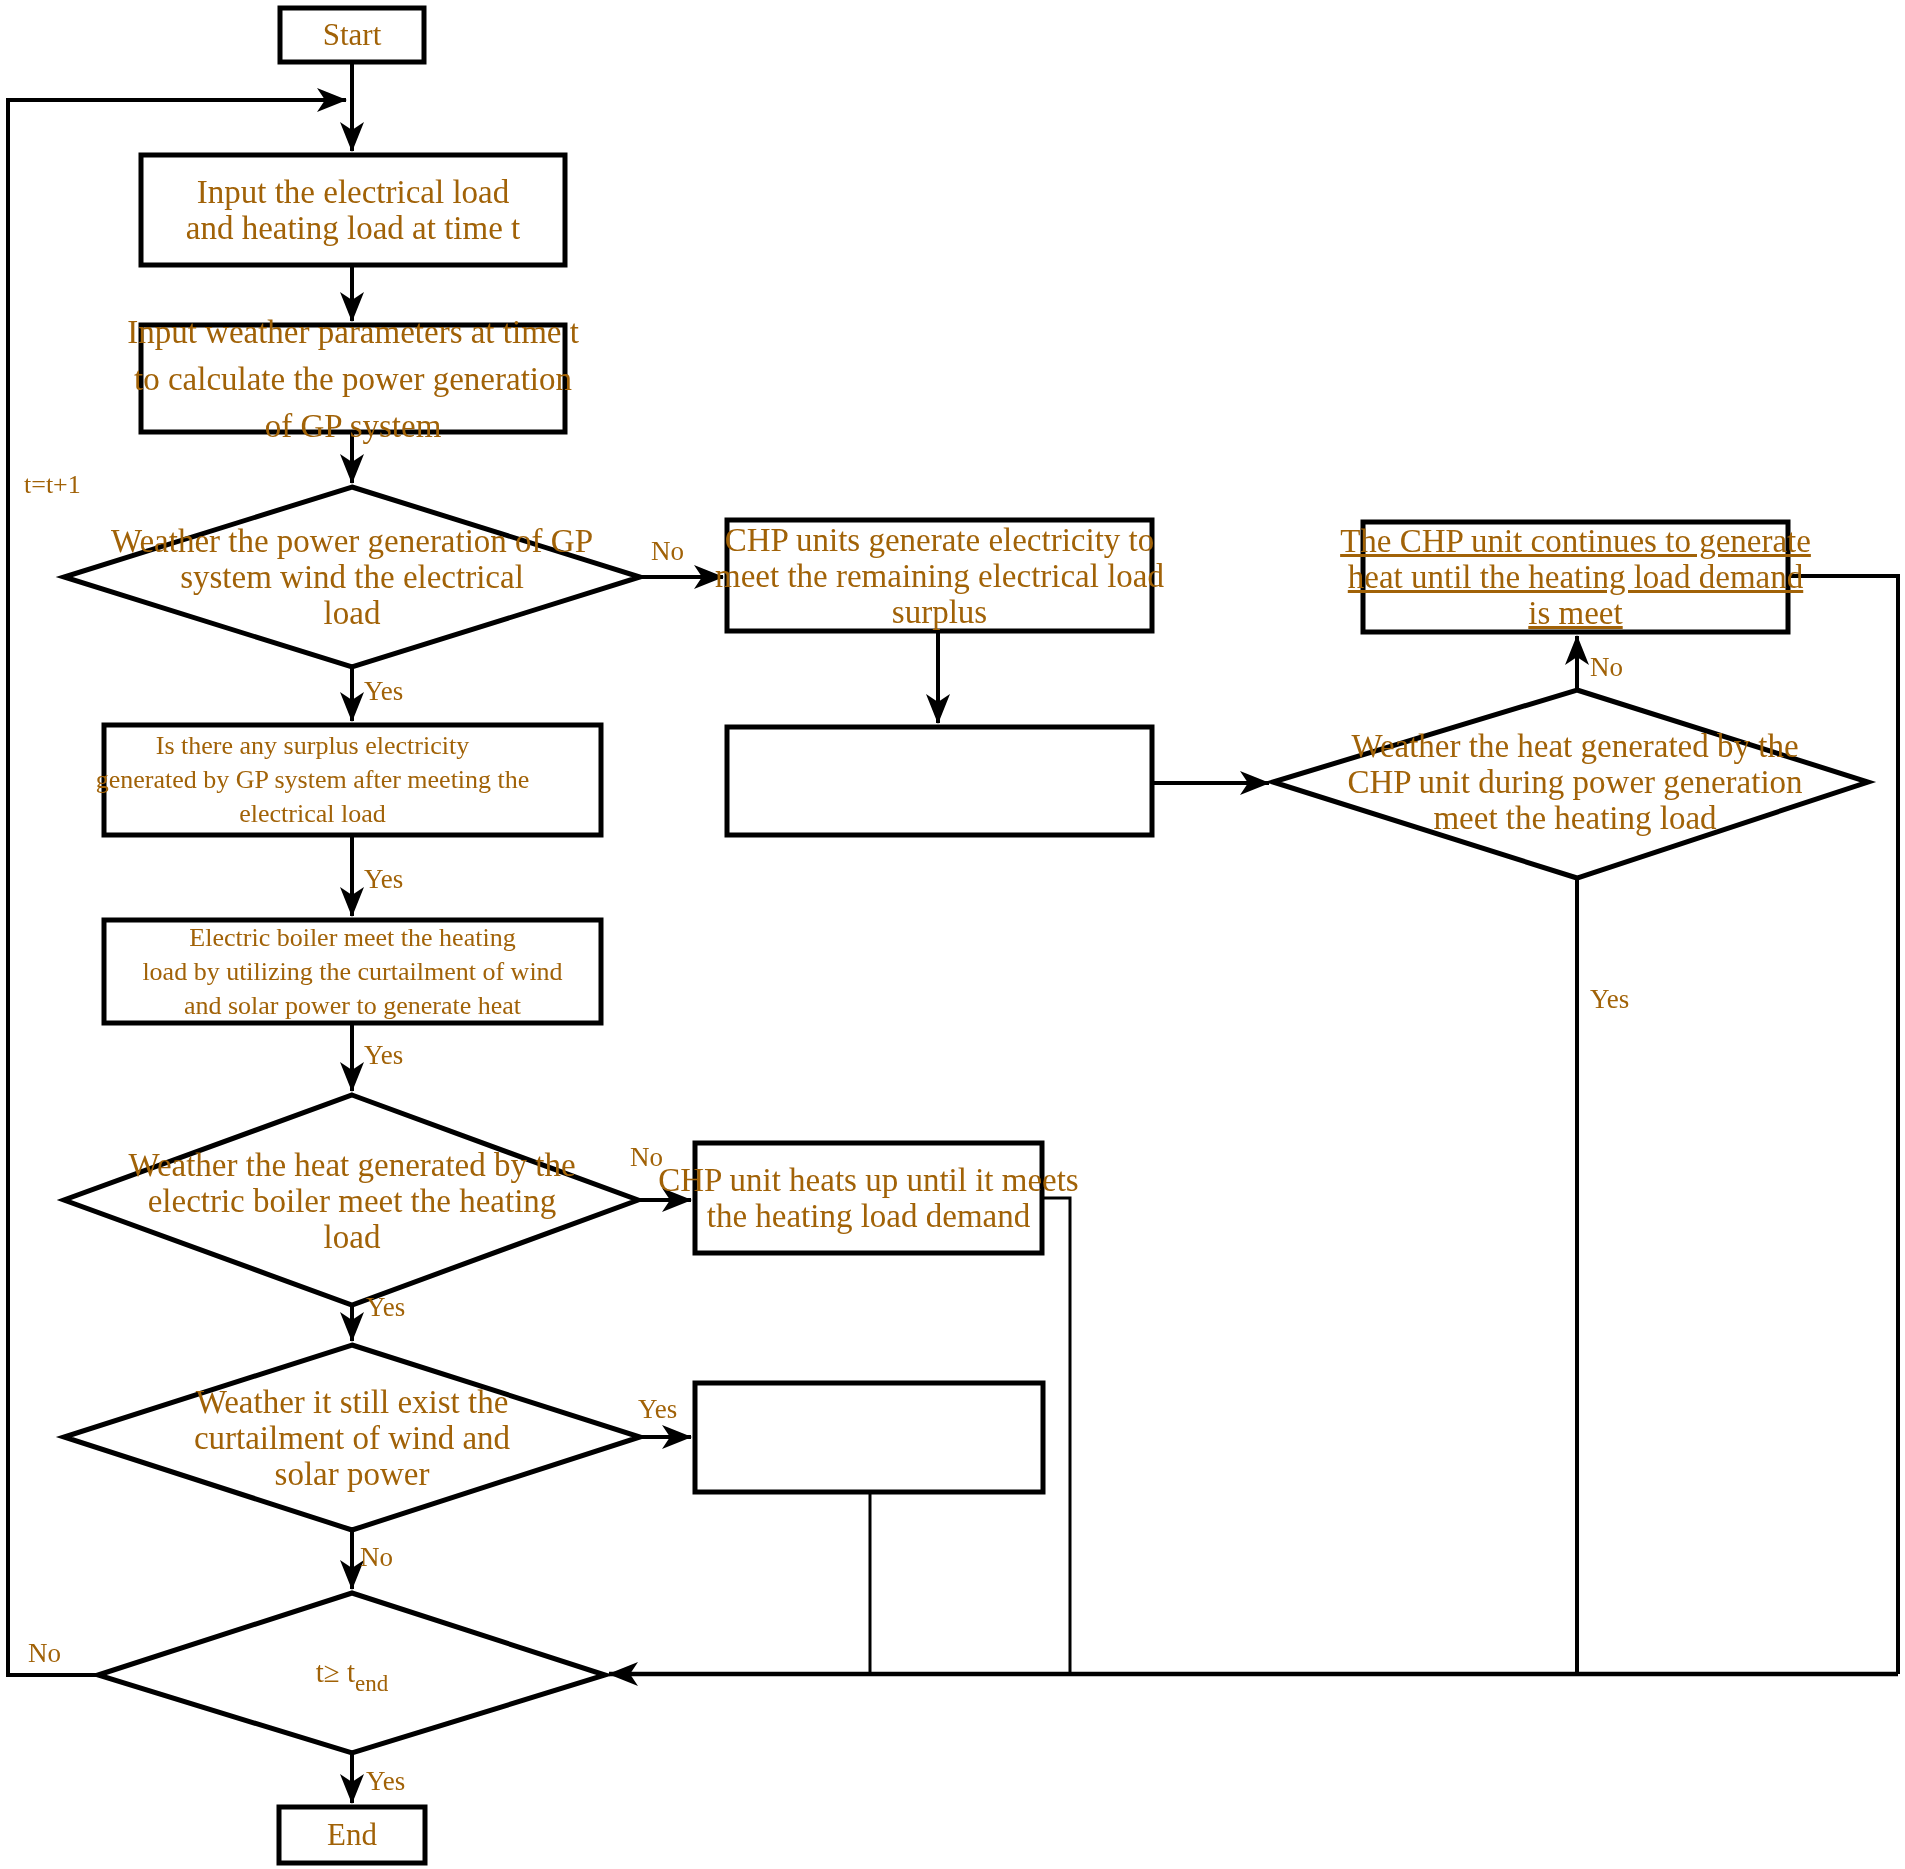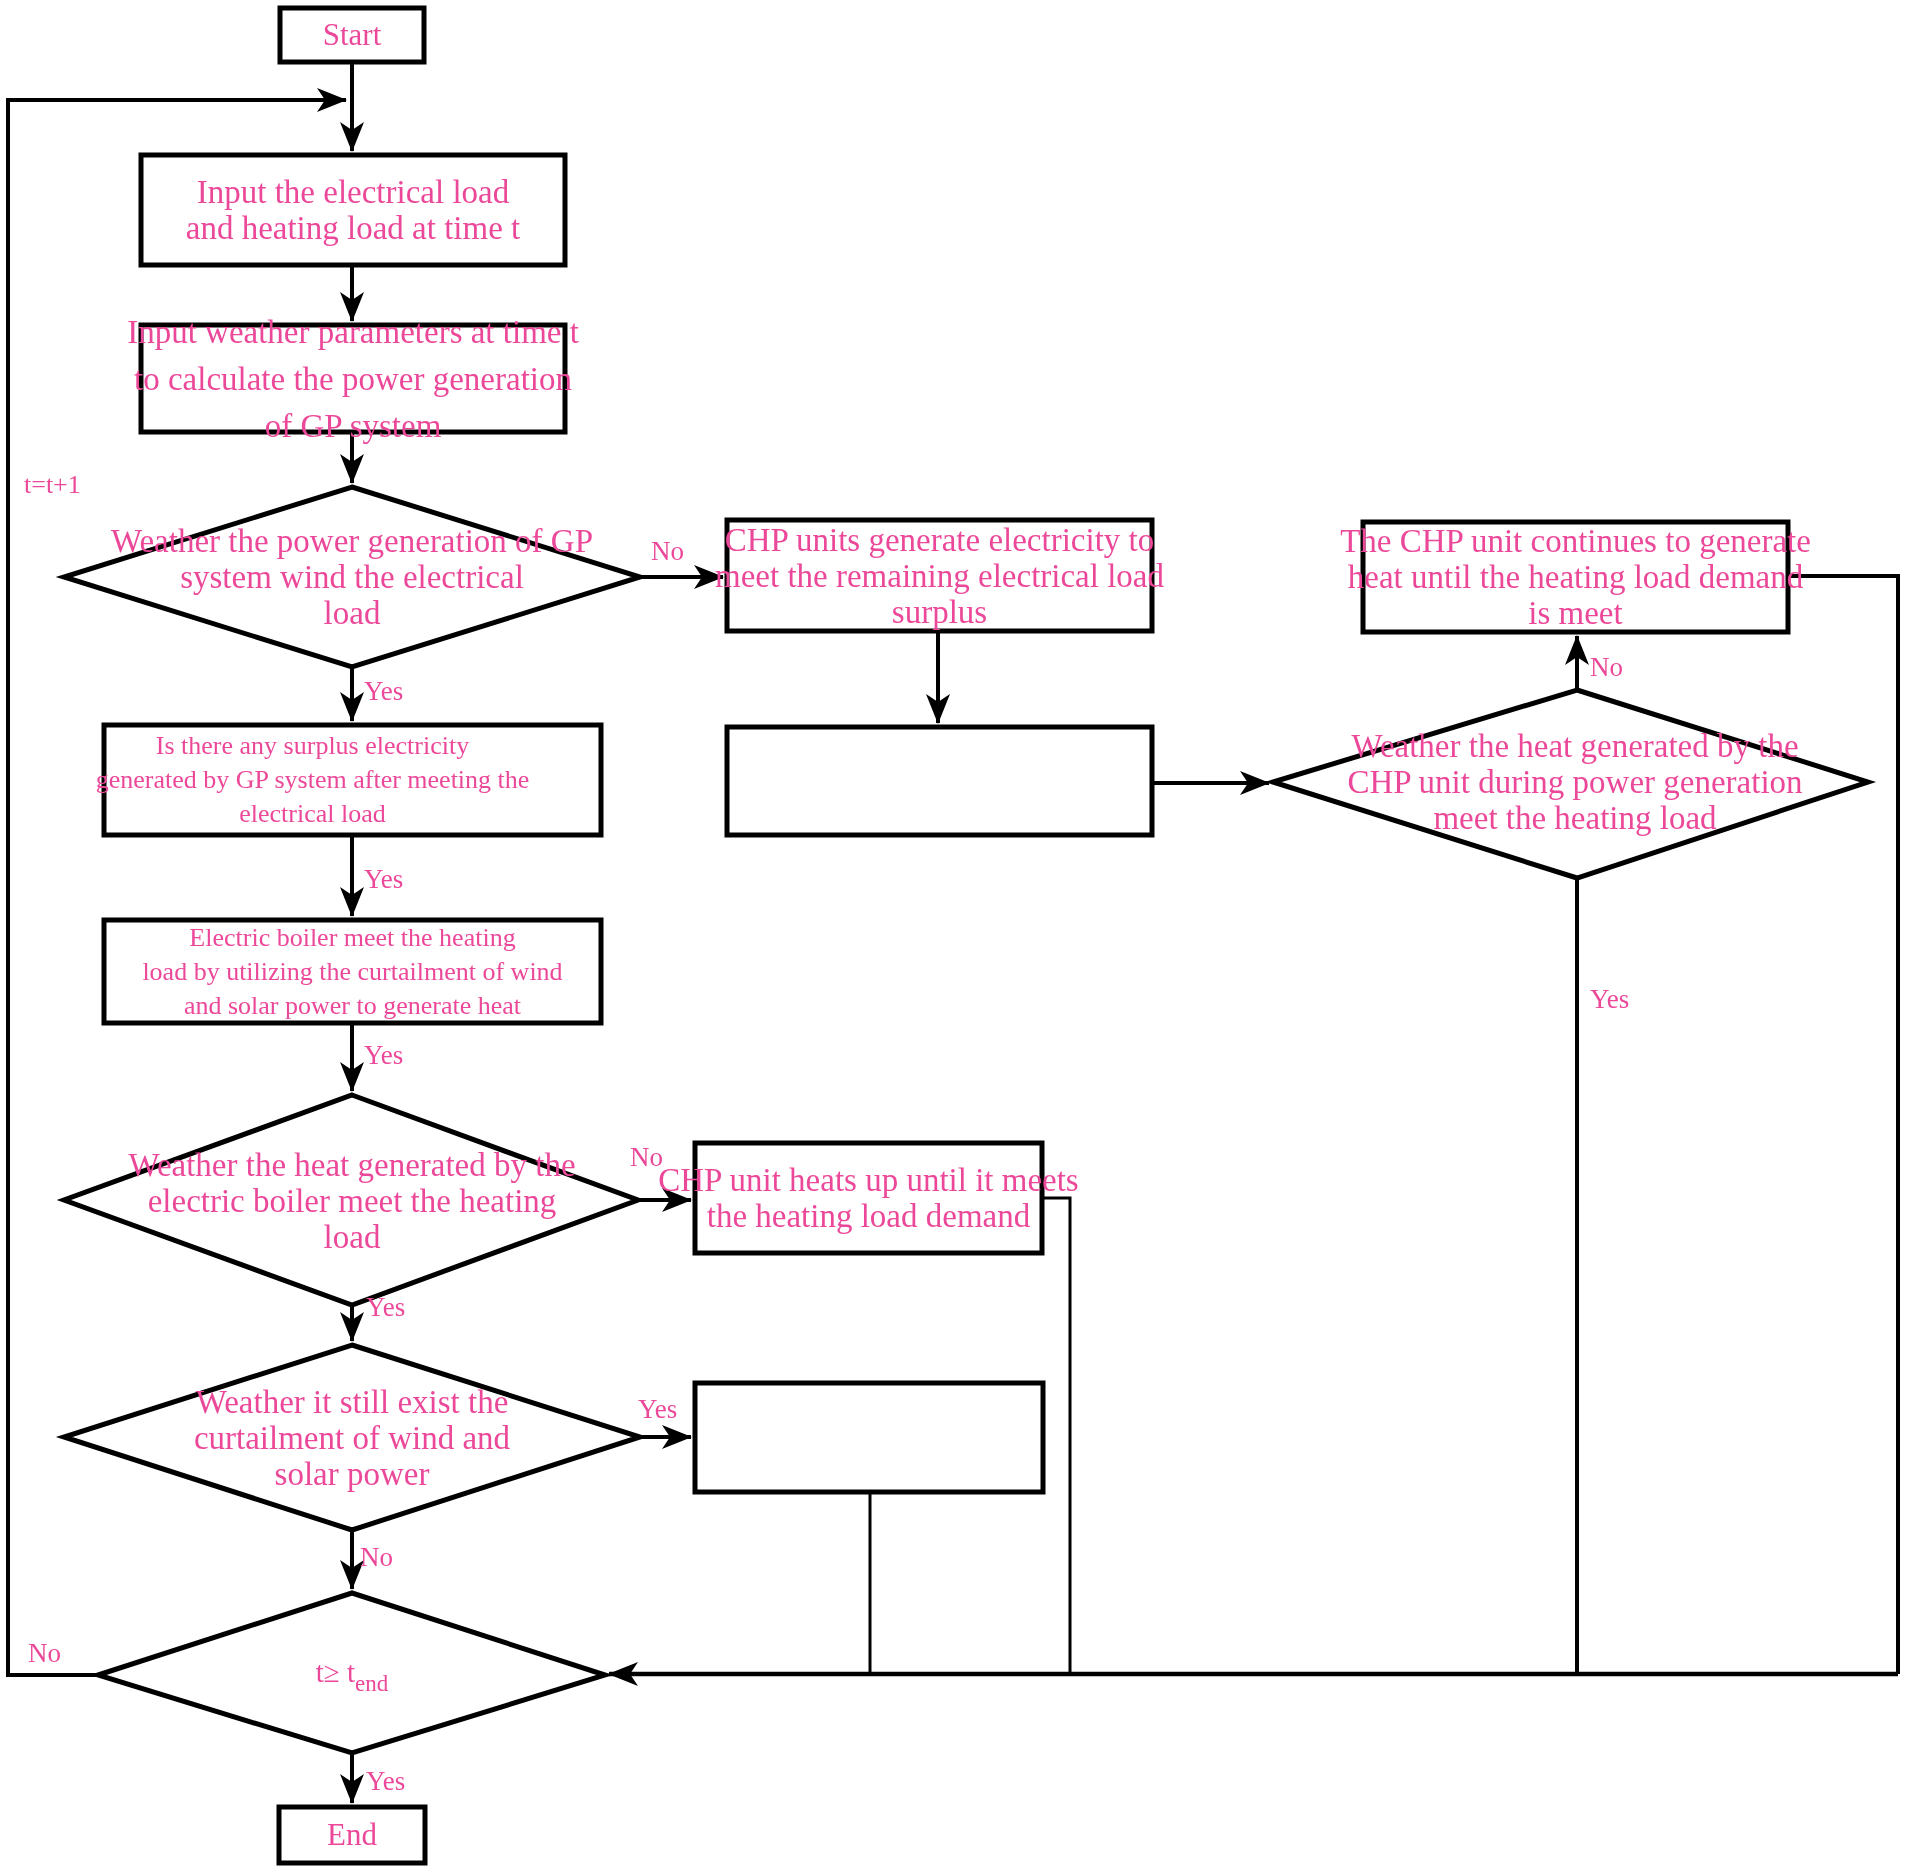--- a/index.html
+++ b/index.html
@@ -1,18 +1,18 @@
 <!DOCTYPE html>
 <html><head>
 <meta charset="utf-8">
 <style>
   html,body{margin:0;padding:0;background:#ffffff;}
   #stage{
     position:relative;width:1905px;height:1869px;background:#ffffff;
-    font-family:"Liberation Serif","DejaVu Serif",serif;color:#ec4899;
+    font-family:"Liberation Serif","DejaVu Serif",serif;color:#a16207;
   }
   #wires{position:absolute;left:0;top:0;width:1905px;height:1869px;}
   .node-text{
     position:absolute;display:flex;flex-direction:column;justify-content:center;
     align-items:center;text-align:center;font-size:33px;line-height:36px;
     white-space:nowrap;
   }
   .small{font-size:26px;line-height:34px;}
   .big{font-size:31px;}
   .edge-label{
@@ -97,21 +97,21 @@
     <div>load</div>
   </div>
 
   <div class="node-text" style="left:732px;top:520px;width:415px;height:111px;">
     <div>CHP units generate electricity to</div>
     <div>meet the remaining electrical load</div>
     <div>surplus</div>
   </div>
 
 
-  <div class="node-text" style="left:1368px;top:522px;width:415px;height:110px;">
+  <div class="node-text" style="left:1368px;top:522px;width:415px;height:110px;text-decoration:underline;">
     <div>The CHP unit continues to generate</div>
     <div>heat until the heating load demand</div>
     <div>is meet</div>
   </div>
 
   <div class="node-text" style="left:1295px;top:724px;width:560px;height:116px;">
     <div>Weather  the heat generated by the</div>
     <div>CHP unit during power generation</div>
     <div>meet  the heating load</div>
   </div>

